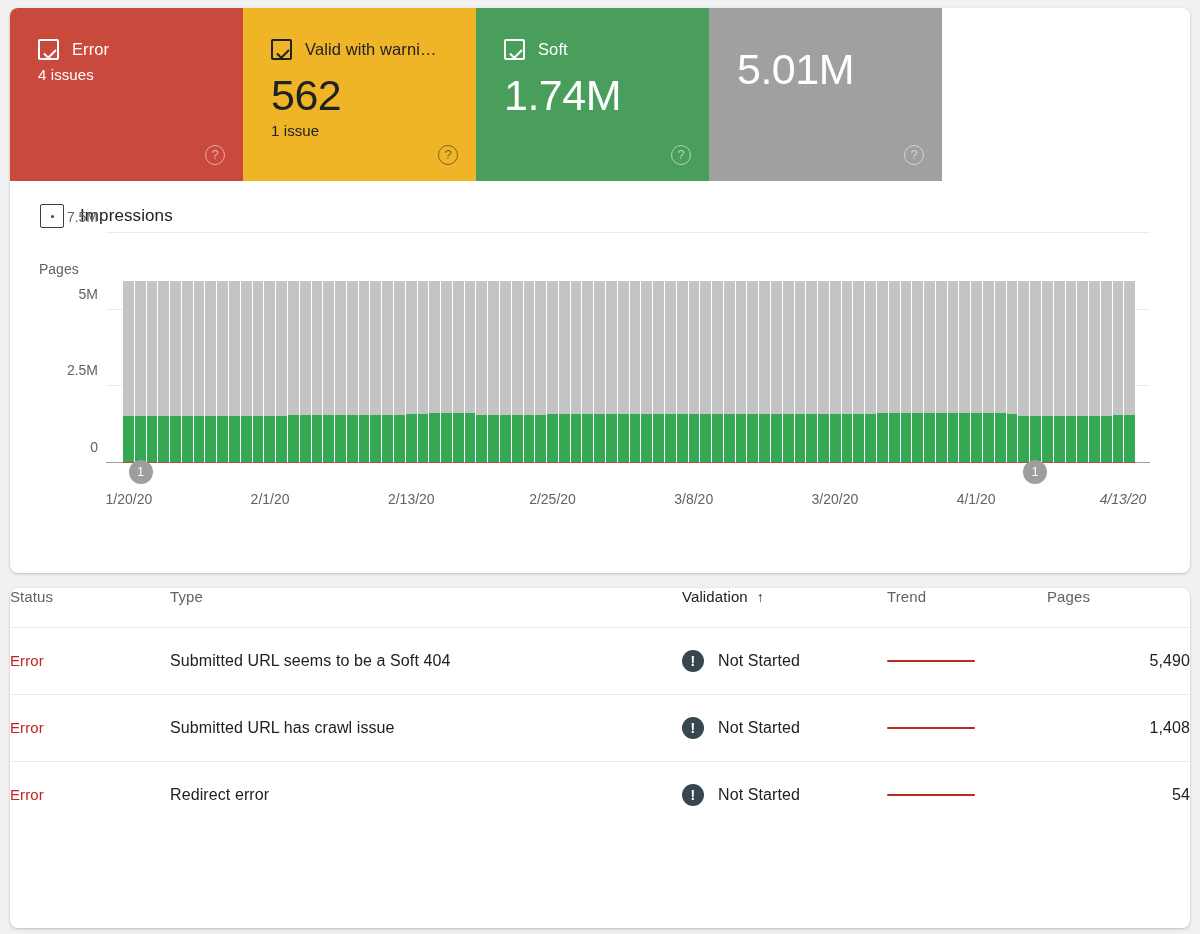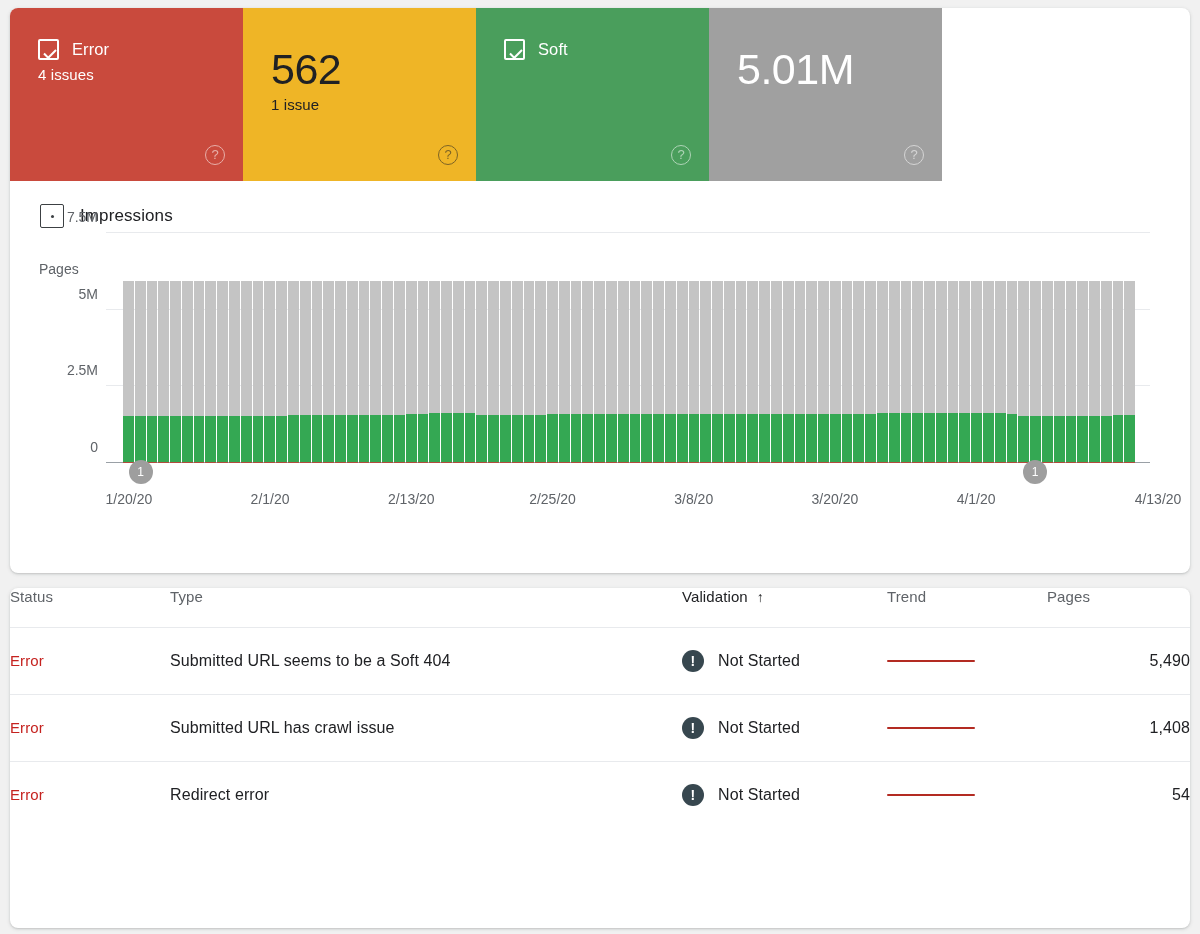--- a/index.html
+++ b/index.html
@@ -210,29 +210,34 @@
     <div class="status-strip" id="status-strip">
         <div class="status-tile t-error">
           <div class="tile-head">
             <span class="cb"></span>
             <span class="tile-label">Error</span>
           </div>
           <div class="tile-sub">4 issues</div>
           <div class="help">?</div>
         </div>
         <div class="status-tile t-warning">
+          <div class="tile-head">
+            <span class="cb"></span>
+            <span class="tile-label">Valid with warni…</span>
+          </div>
           <div class="tile-value">562</div>
           <div class="tile-sub">1 issue</div>
           <div class="help">?</div>
         </div>
         <div class="status-tile t-valid">
           <div class="tile-head">
             <span class="cb"></span>
             <span class="tile-label">Soft</span>
           </div>
+          <div class="tile-value">1.74M</div>
           <div class="tile-sub"></div>
           <div class="help">?</div>
         </div>
         <div class="status-tile t-excluded">
           <div class="tile-value">5.01M</div>
           <div class="tile-sub"></div>
           <div class="help">?</div>
         </div>
       </div>
 
@@ -687,21 +692,21 @@
             </div>
           </div>
           <div class="xlabels">
             <div class="xlabel" style="left: 5.88372px;">1/20/20</div>
             <div class="xlabel" style="left: 147.093px;">2/1/20</div>
             <div class="xlabel" style="left: 288.302px;">2/13/20</div>
             <div class="xlabel" style="left: 429.512px;">2/25/20</div>
             <div class="xlabel" style="left: 570.721px;">3/8/20</div>
             <div class="xlabel" style="left: 711.93px;">3/20/20</div>
             <div class="xlabel" style="left: 853.14px;">4/1/20</div>
-            <div class="xlabel" style="left: 1035px;">4/13/20</div>
+            <div class="xlabel" style="left: 1000px; font-style: italic;">4/13/20</div>
           </div>
           <div class="annot" style="left: 34.6512px;">1</div>
           <div class="annot" style="left: 928.977px;">1</div>
         </div>
     </div>
   </div>
 
   <div class="details-card">
 
     <table class="details">

